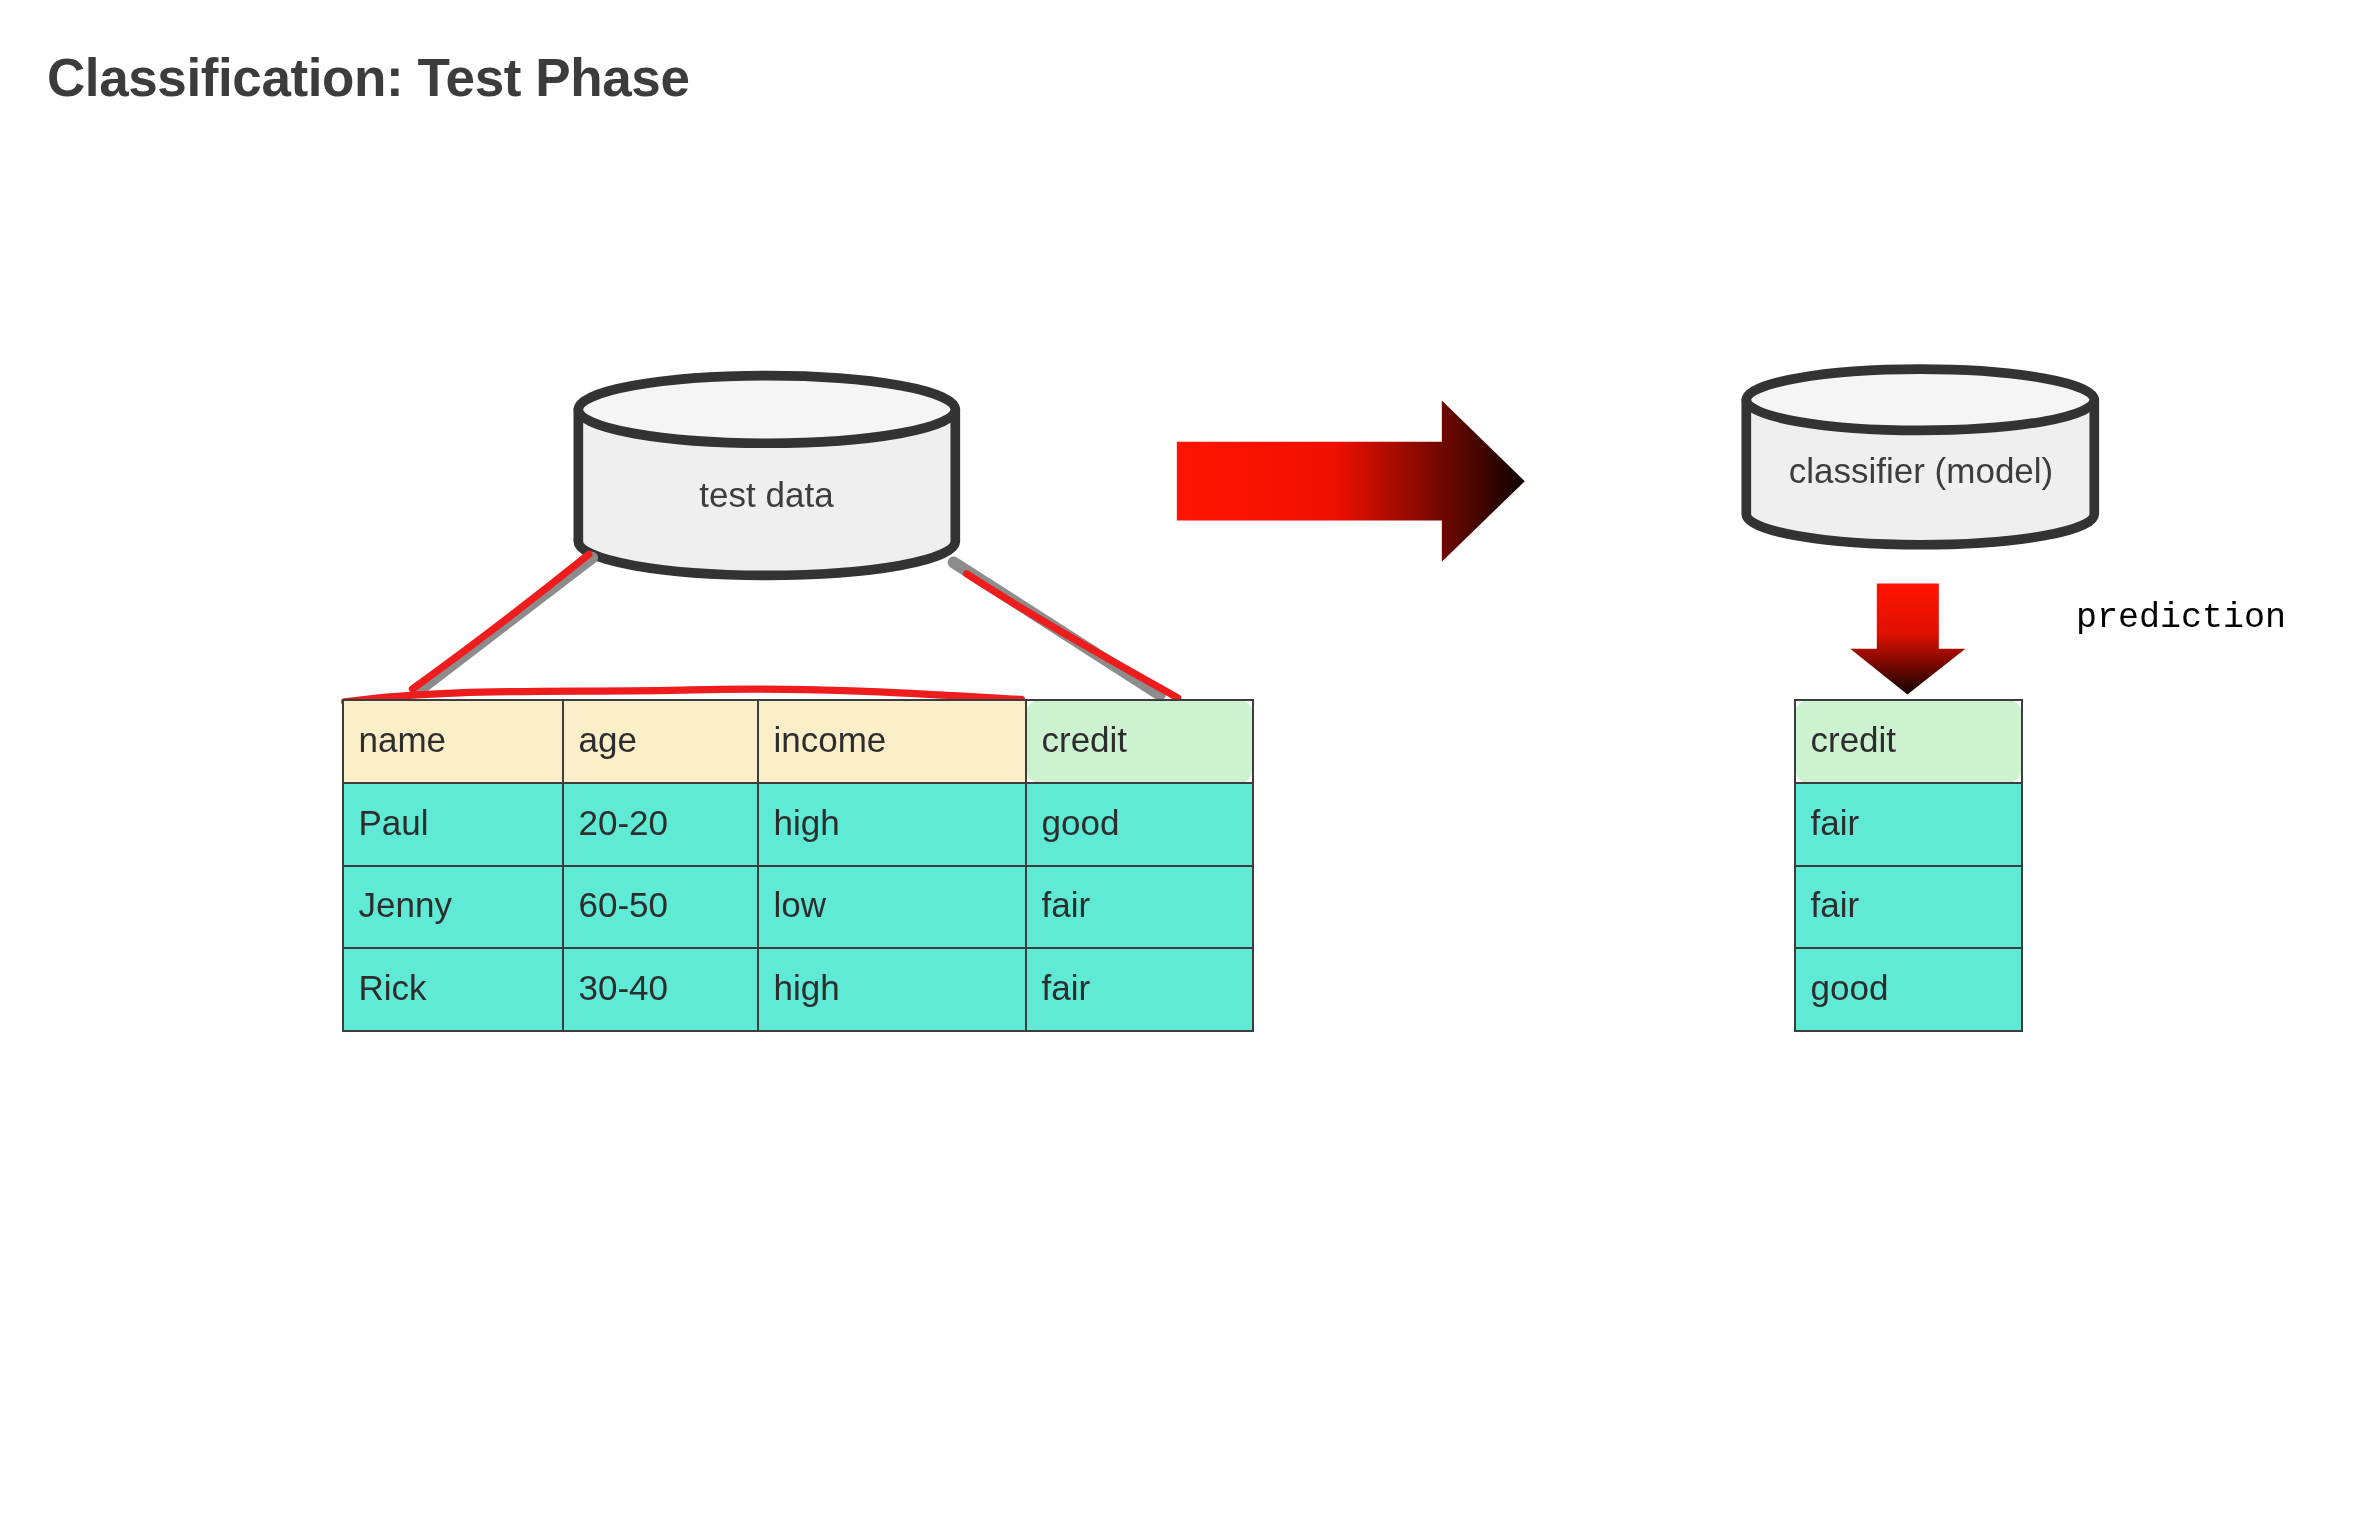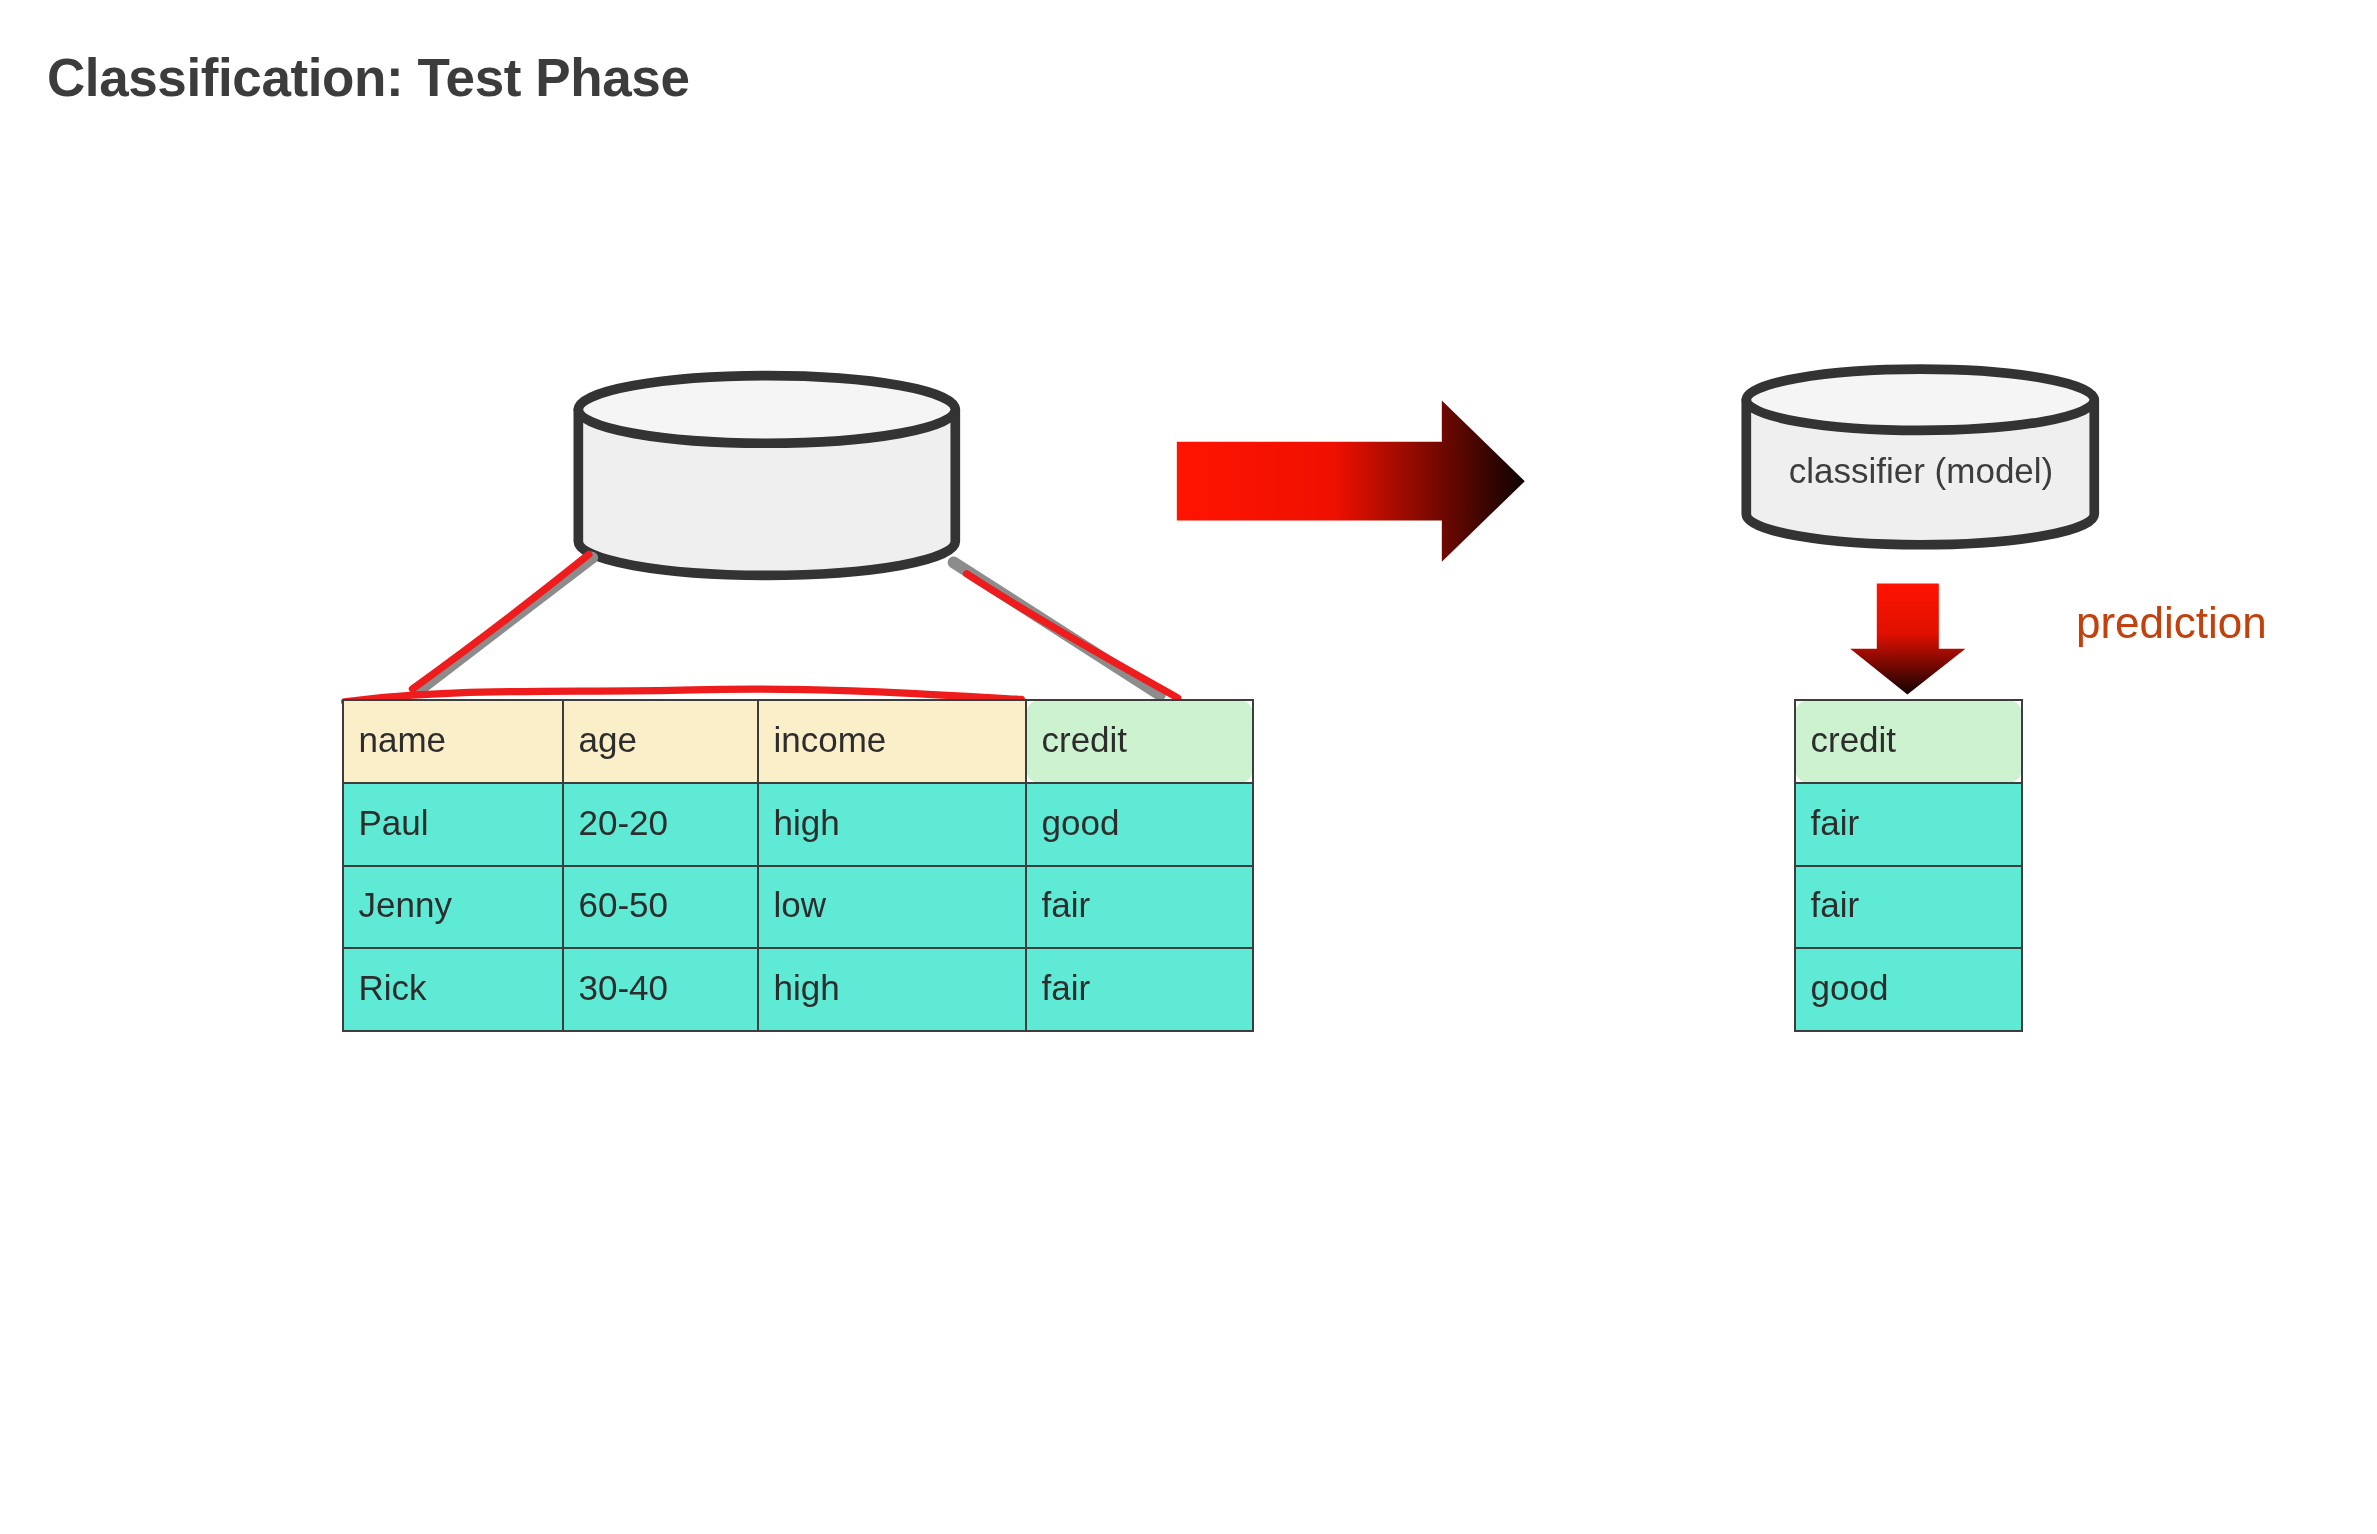--- a/index.html
+++ b/index.html
@@ -72,23 +72,24 @@
     width: 1934px;
     font-size: 50px;
     line-height: 79px;
     color: #323232;
   }
   .hl-blue { color: #1387c8; }
 
   
   .plain-label {
     position: absolute;
-    font-size: 44px;
-    color: #c2410c;
-    white-space: nowrap;
+    font-size: 35px;
+    color: #000000;
+    white-space: nowrap;
+    font-family: Liberation Mono, monospace;
   }
 
   .svg-layer {
     position: absolute;
     left: 0; top: 0;
     width: 2377px;
     height: 1535px;
     pointer-events: none;
   }
 </style>
@@ -136,20 +137,21 @@
       <line x1="1184" y1="698" x2="1440" y2="862" stroke="#8c8c8c" stroke-width="15" stroke-linecap="round"></line>
     </g>
 
     <g fill="none" stroke="#ee1c1c" stroke-width="9" stroke-linecap="round" stroke-linejoin="round">
       <path d="M 731 688 C 660 745 580 806 512 855"></path>
       <path d="M 1200 712 C 1290 770 1380 820 1462 866"></path>
       <path d="M 428 871 C 560 853 700 860 860 856 C 1020 852 1160 862 1268 868"></path>
     </g>
   </svg>
 
+  <div class="cyl-label" style="left:578px; top:475px; width:377px;">test data</div>
 
   <div class="cyl-label" style="left:1747px; top:451px; width:348px;">classifier (model)</div>
 
   <div class="plain-label" style="left:2076px; top:598px;">prediction</div>
 
   <table class="tbl" style="left:342px; top:699px; width:910px;">
     <colgroup>
       <col style="width:220px">
         <col style="width:195px">
       <col style="width:268px">

